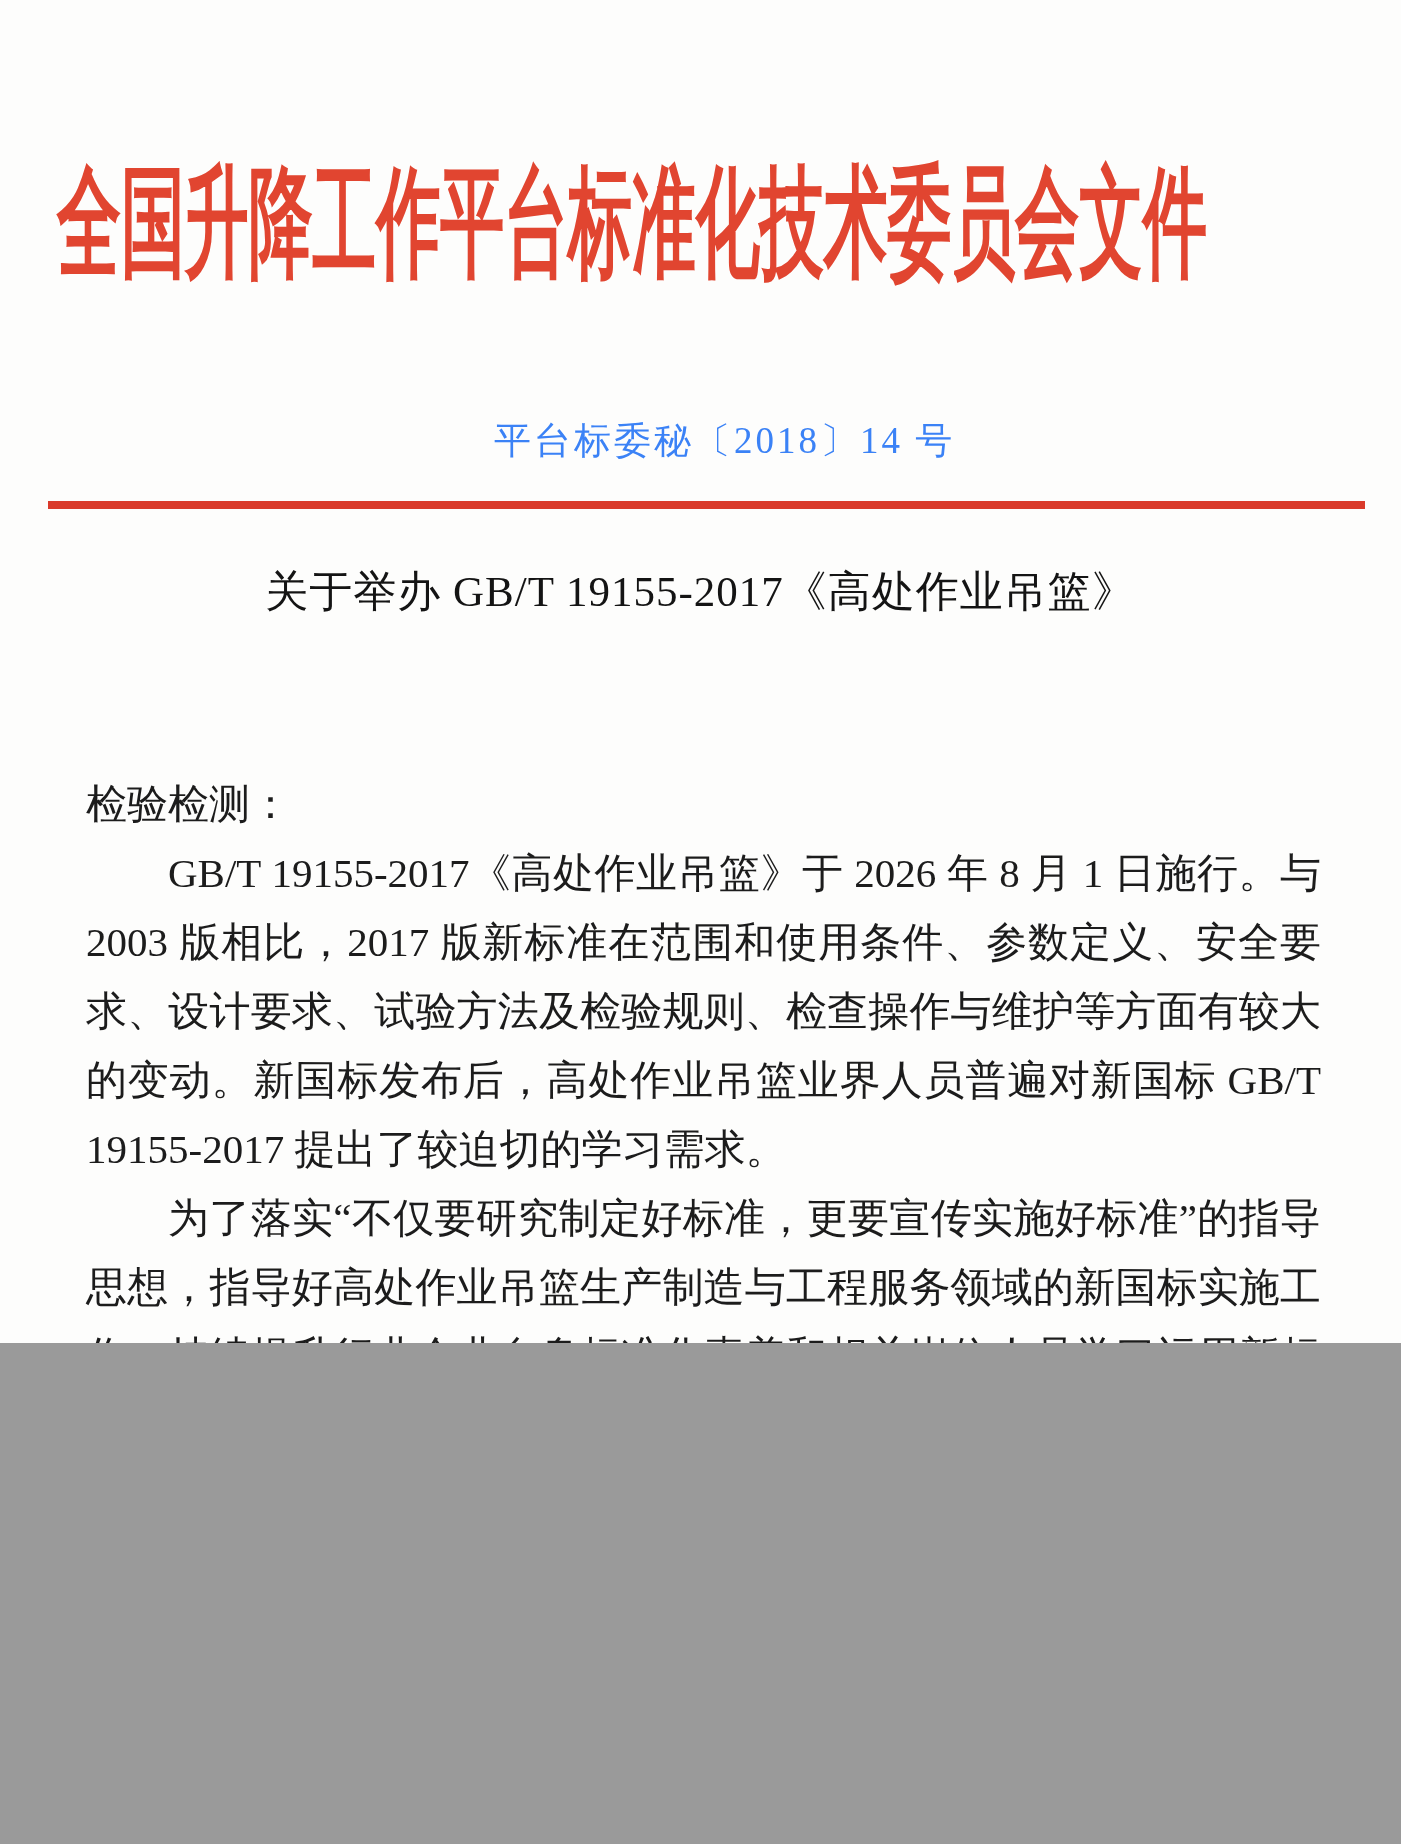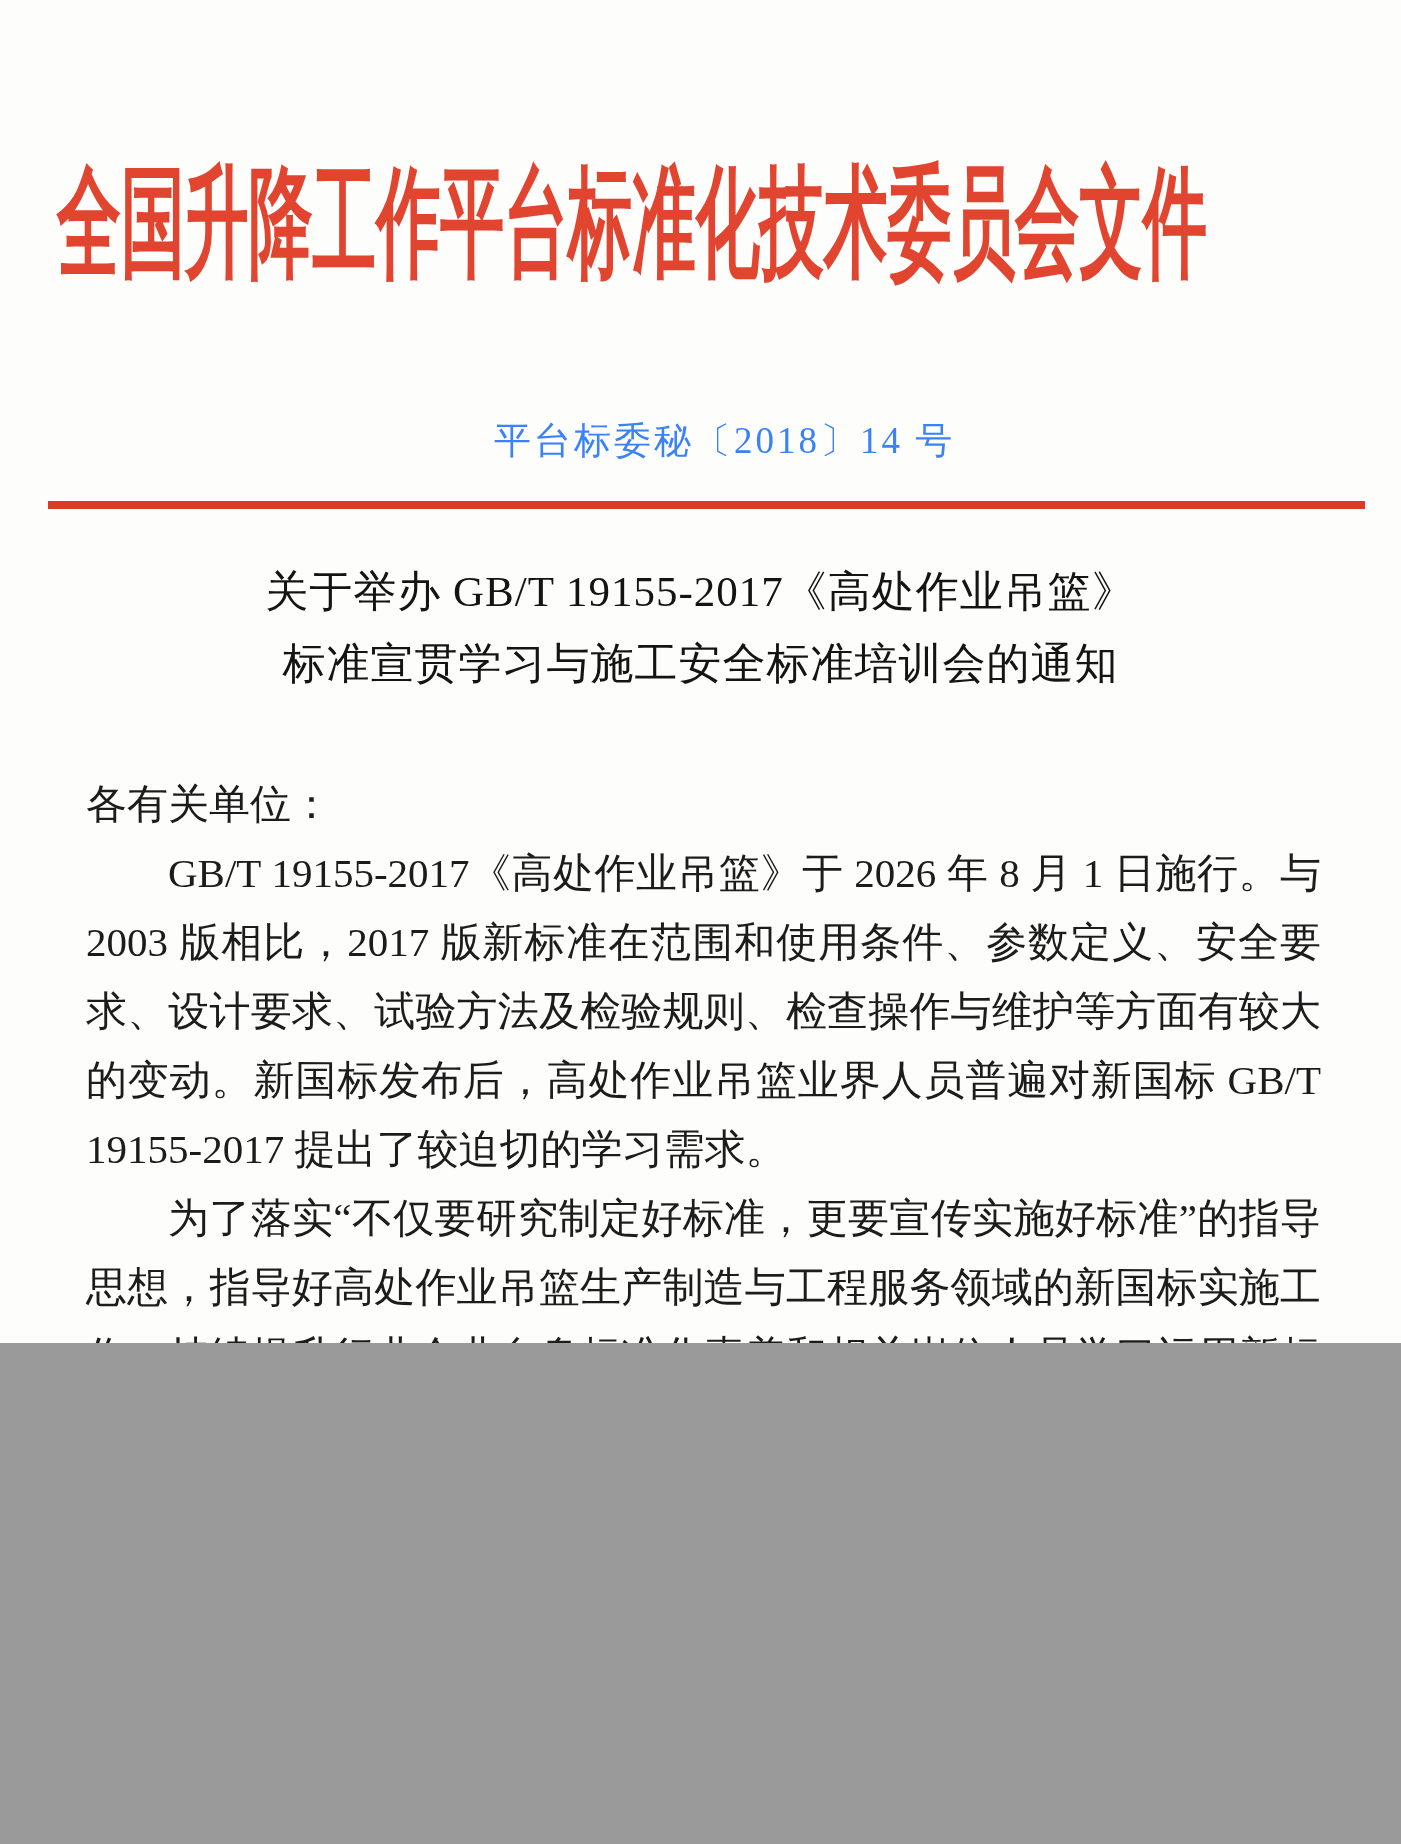--- a/index.html
+++ b/index.html
@@ -95,22 +95,21 @@
   <div class="header-title-wrap">
     <span class="header-title">全国升降工作平台标准化技术委员会文件</span>
   </div>
 
   <div class="doc-number">平台标委秘〔2018〕14 号</div>
 
   <div class="red-rule"></div>
 
   <h1 class="doc-title">
     <span class="title-line">关于举办 GB/T 19155-2017《高处作业吊篮》</span>
-    <span class="title-line">标准宣贯学习与施工安全标准培训会的通知</span>
   </h1>
 
   <div class="body-block">
-    <p class="salutation">各有关单位：</p>
+    <p class="salutation">检验检测：</p>
     <p class="para">GB/T 19155-2017《高处作业吊篮》于 2026 年 8 月 1 日施行。与 2003 版相比，2017 版新标准在范围和使用条件、参数定义、安全要求、设计要求、试验方法及检验规则、检查操作与维护等方面有较大的变动。新国标发布后，高处作业吊篮业界人员普遍对新国标 GB/T 19155-2017 提出了较迫切的学习需求。</p>
     <p class="para">为了落实“不仅要研究制定好标准，更要宣传实施好标准”的指导思想，指导好高处作业吊篮生产制造与工程服务领域的新国标实施工作，持续提升行业企业自身标准化素养和相关岗位人员学习运用新标准的能力，推动中国装备制造业走向世界，经全国升降工作平台标准化技术委员会协调，GB/T 19155-2017 标准主编单位中国建筑科学研究院有限公司建筑机械化研究分院将在江苏无锡举办第一期 GB/T 19155-2017《高处作业吊篮》标准宣贯学习与相关施工安全标准培训会，为包括装修与高空作业机械行业制造企业、租赁服务商、教学机构、检验检测、</p>
   </div>
 
 </div>
 
 </body></html>

